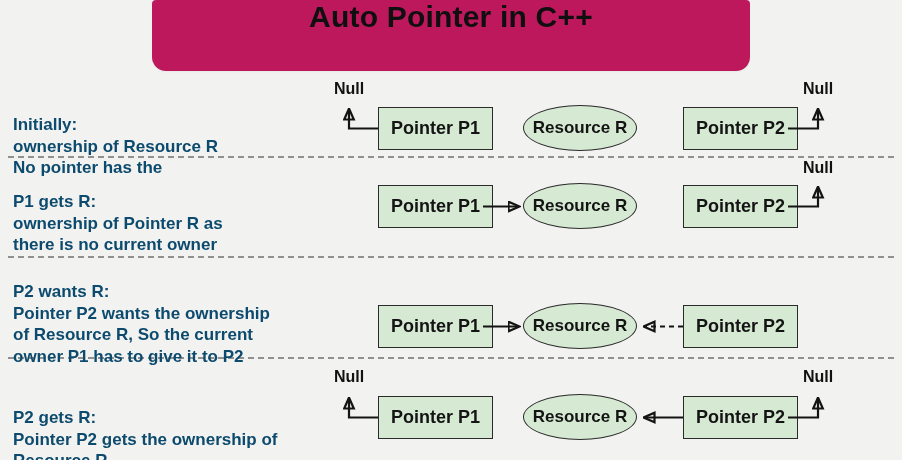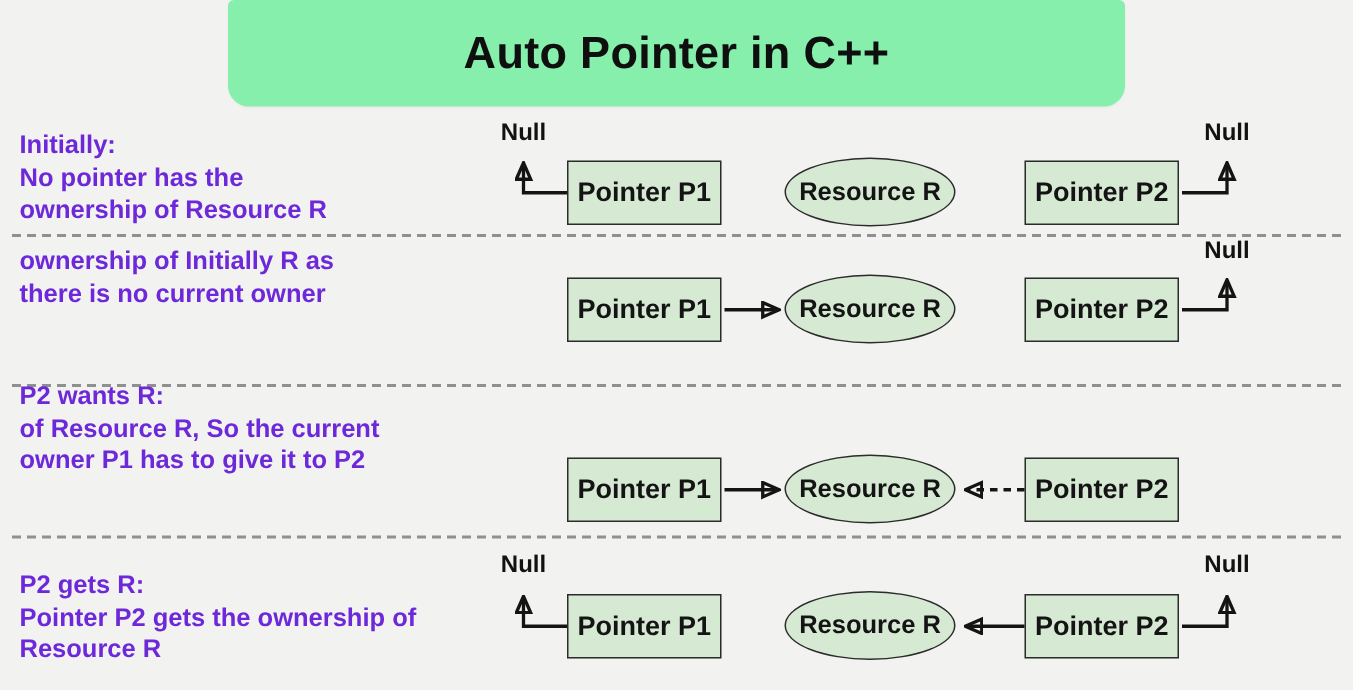--- a/index.html
+++ b/index.html
@@ -5,38 +5,38 @@
   html,body{margin:0;padding:0;background:#ffffff;}
   #canvas{
     position:relative;
     width:902px;height:460px;
     background:#f2f2f0;
     font-family:"Liberation Sans","DejaVu Sans",sans-serif;
     overflow:hidden;
   }
   .title-box{
     position:absolute;left:152px;top:0;width:598px;height:71px;
-    background:#86efac;border-radius:4px 4px 14px 14px;
-    display:flex;align-items:center;justify-content:center;
+    background:#be185d;border-radius:4px 4px 14px 14px;
+    display:flex;justify-content:center;
     box-shadow:0 1px 2px rgba(0,0,0,0.04);
   }
   .title-text{
     font-size:30px;font-weight:700;color:#0f0f0f;letter-spacing:0.2px;
   }
   .sep{
     position:absolute;left:8px;right:8px;height:2px;
     background:repeating-linear-gradient(90deg,#909090 0 6px,transparent 6px 10px);
   }
   .caption{
     position:absolute;left:13px;
-    font-size:17px;font-weight:700;color:#6d28d9;
-    line-height:21.5px;white-space:nowrap;
+    font-size:17px;font-weight:700;color:#0c4a6e;
+    line-height:21.5px;white-space:nowrap;margin-top:28px;
   }
   .pbox{
-    position:absolute;width:103px;height:43px;
+    position:absolute;width:115px;height:43px;
     background:#d6e9d3;border:1.5px solid #2b2b2b;
     box-sizing:border-box;
     display:flex;align-items:center;justify-content:center;
     font-size:18px;font-weight:700;color:#141414;
   }
   .ell{
     position:absolute;width:114px;height:46px;
     background:#d6e9d3;border:1.5px solid #2b2b2b;
     box-sizing:border-box;border-radius:50%;
     display:flex;align-items:center;justify-content:center;
@@ -58,31 +58,33 @@
   <div class="title-box">
     <span class="title-text">Auto Pointer in C++</span>
   </div>
 
   <div class="sep" style="top:156px"></div>
   <div class="sep" style="top:256px"></div>
   <div class="sep" style="top:357px"></div>
 
   <div class="caption" style="top:86px">
     <div>Initially:</div>
+    <div>ownership of Resource R</div>
     <div>No pointer has the</div>
-    <div>ownership of Resource R</div>
   </div>
 
   <div class="caption" style="top:163px">
-    <div>ownership of Initially R as</div>
+    <div>P1 gets R:</div>
+    <div>ownership of Pointer R as</div>
     <div>there is no current owner</div>
   </div>
 
   <div class="caption" style="top:253px">
     <div>P2 wants R:</div>
+    <div>Pointer P2 wants the ownership</div>
     <div>of Resource R, So the current</div>
     <div>owner P1 has to give it to P2</div>
   </div>
 
   <div class="caption" style="top:379px">
     <div>P2 gets R:</div>
     <div>Pointer P2 gets the ownership of</div>
     <div>Resource R</div>
   </div>
 

